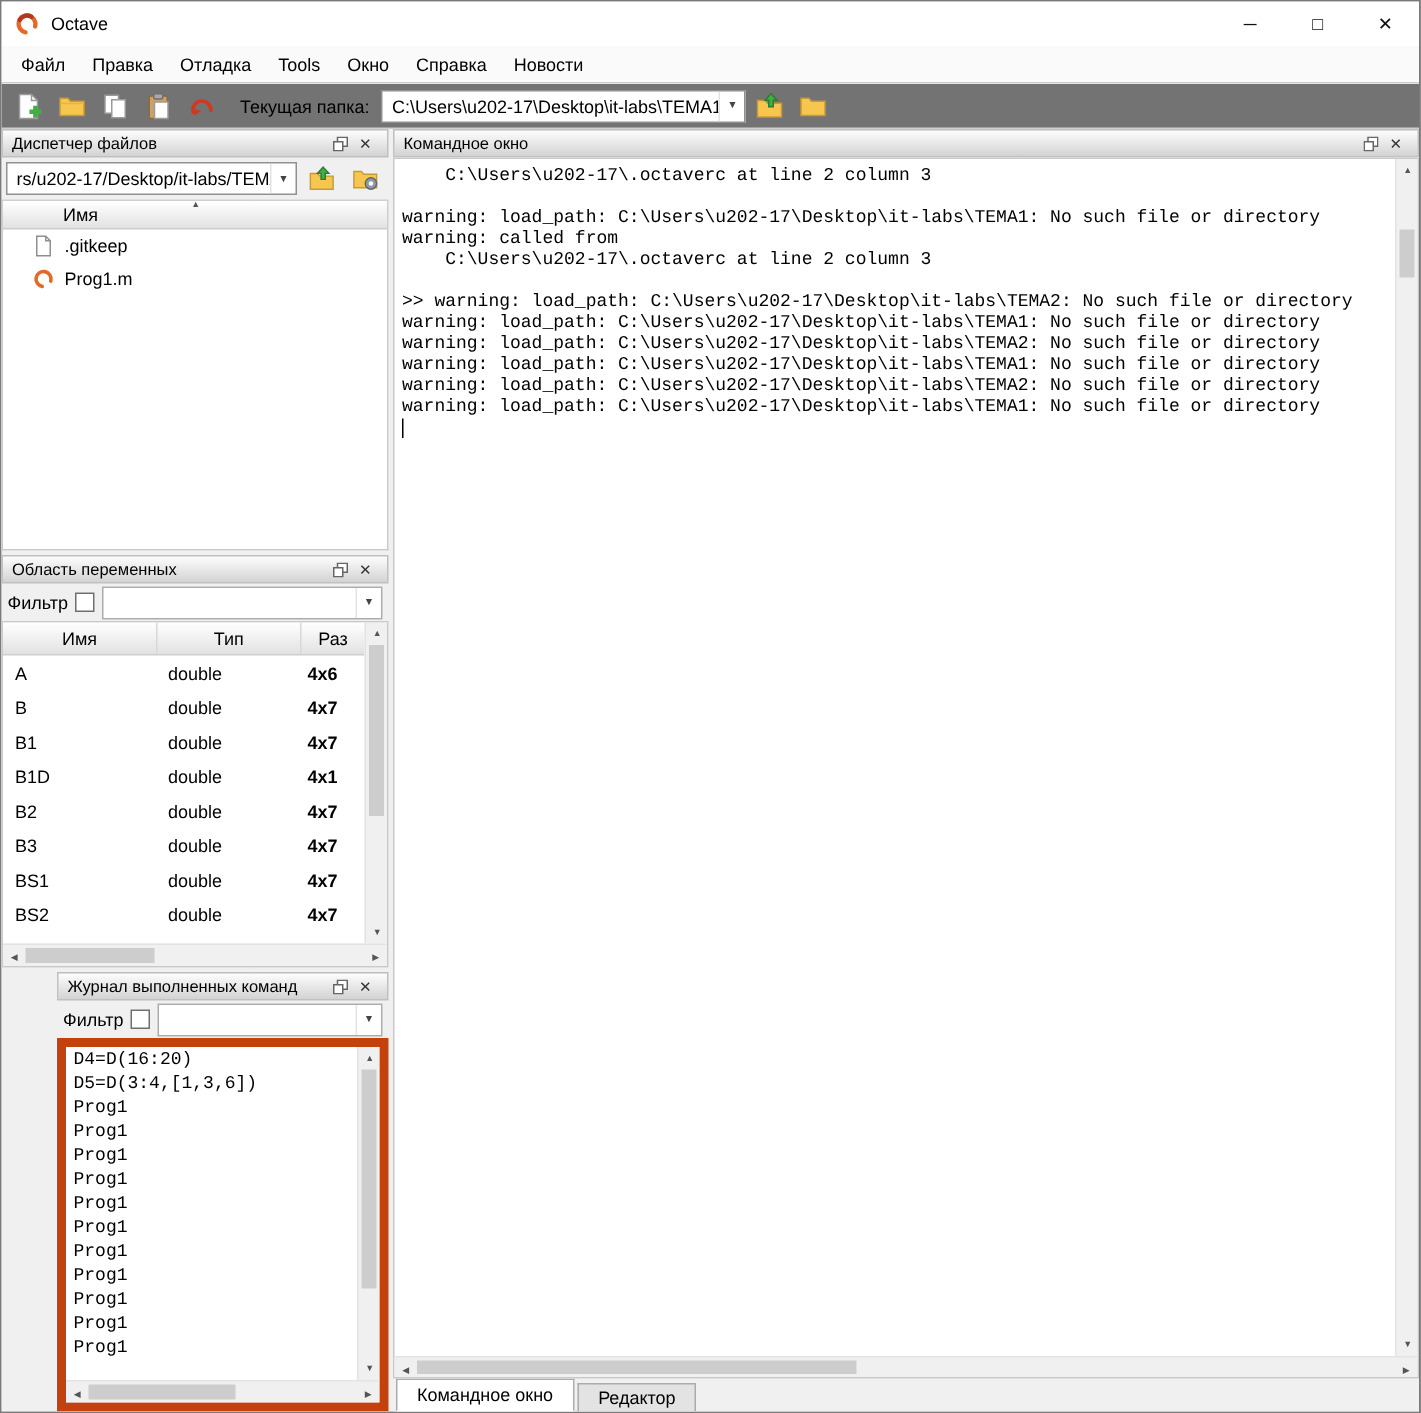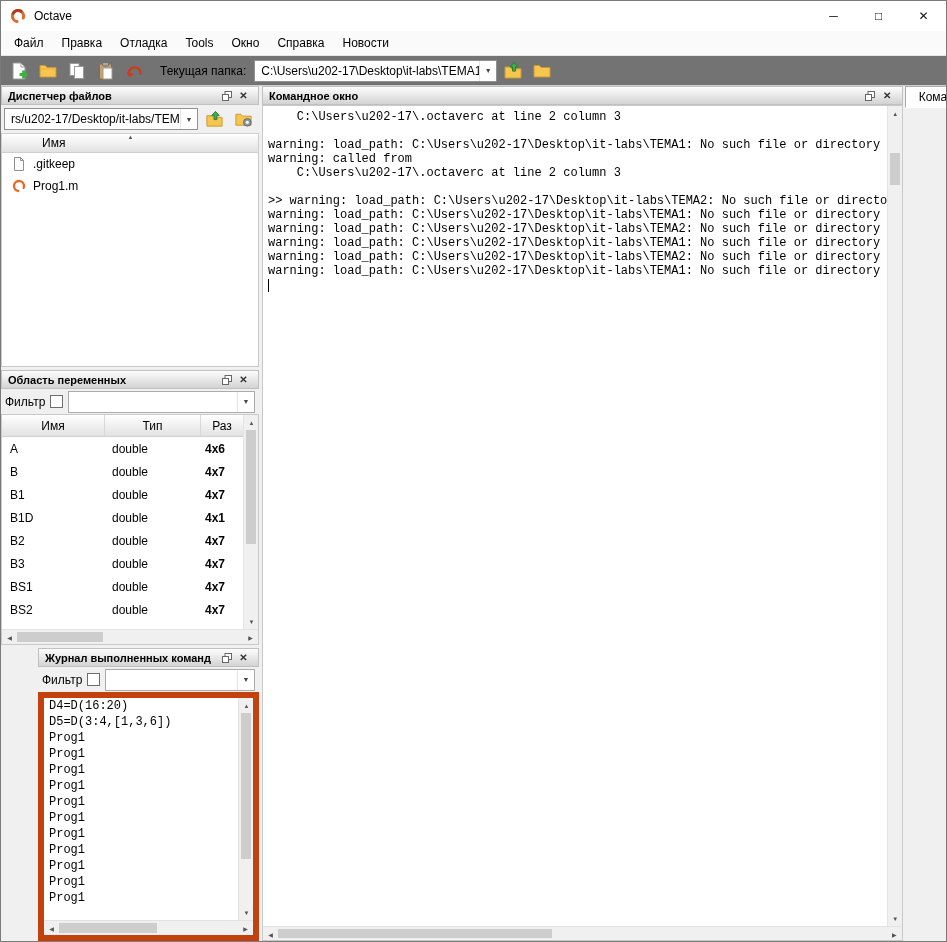--- a/index.html
+++ b/index.html
@@ -25,38 +25,38 @@
              display:flex; align-items:center; padding:0 4px; gap:2px; }
   .tool-btn { width:27px; height:27px; display:flex; align-items:center; justify-content:center; border:1px solid transparent; }
   .cf-label { margin:0 6px 0 10px; white-space:nowrap; }
   .combo { height:22px; background:#fff; border:1px solid #919191; display:flex; align-items:center; overflow:hidden; }
   .combo-text { padding:0 6px; flex:1; white-space:nowrap; overflow:hidden; }
   .combo-arrow { width:17px; flex:none; text-align:center; font-size:7px; color:#444; border-left:1px solid #e3e3e3; align-self:stretch; display:flex; align-items:center; justify-content:center; }
   .toolbar .path-combo { width:243px; }
   
   .main { flex:1; min-height:0; display:flex; background:#f0f0f0; }
   .left-col { width:258px; flex:none; margin-right:3px; display:flex; flex-direction:column; min-height:0; }
-  .right-col { flex:1; min-width:0; display:flex; flex-direction:row; }
+  .right-col { flex:1; min-width:0; display:flex; flex-direction:column; }
   
   .panel { display:flex; flex-direction:column; min-height:0; }
   .panel-titlebar { height:19px; flex:none; background:linear-gradient(#fdfdfd,#d3d3d3); border:1px solid #c0c0c0;
-                    display:flex; align-items:center; padding:0 6px; font-size:11px;font-weight:bold; }
+                    display:flex; align-items:center; padding:0 6px; font-size:11px; }
   .panel-title { flex:1; white-space:nowrap; overflow:hidden; }
   .panel-btn { width:17px; height:16px; display:flex; align-items:center; justify-content:center; font-size:10px; color:#333; }
   
   .panel-fb { height:281px; flex:none; margin-bottom:3px; }
   .fb-toolbar { height:28px; flex:none; display:flex; align-items:center; gap:3px; padding:2px 3px; }
   .fb-toolbar .combo { flex:1; }
   .fb-iconbtn { width:26px; height:24px; flex:none; display:flex; align-items:center; justify-content:center; }
   .fb-header { height:20px; flex:none; background:linear-gradient(#ffffff,#e2e2e2); border:1px solid #cfcfcf; position:relative;
                display:flex; align-items:center; }
   .fb-header-label { padding-left:40px; }
   .fb-sort { position:absolute; left:49%; top:0; font-size:6px; color:#555; }
   .fb-list { flex:1; background:#fff; border:1px solid #c9c9c9; border-top:none; overflow:hidden; }
-  .fb-item { height:22px; display:flex; align-items:center; gap:6px; padding-left:9px; }
+  .fb-item { height:22px; display:flex; align-items:center; gap:6px; padding-left:19px; }
   .fb-item.selected { background:#d9d9d9; }
   .fb-item svg { flex:none; }
   
   .panel-ws { height:275px; flex:none; margin-bottom:3px; }
   .filter-row { height:25px; flex:none; display:flex; align-items:center; gap:5px; padding:2px 4px; }
   .checkbox { width:13px; height:13px; flex:none; background:#fff; border:1px solid #6e6e6e; }
   .filter-row .combo { flex:1; border-color:#ababab; }
   .ws-table { flex:1; min-height:0; position:relative; background:#fff; border:1px solid #c9c9c9; overflow:hidden; }
   .ws-header { height:22px; display:flex; background:linear-gradient(#ffffff,#e2e2e2); border-bottom:1px solid #cfcfcf; margin-right:15px; }
   .ws-hcell { display:flex; align-items:center; justify-content:center; border-right:1px solid #d8d8d8; font-size:12px; }

